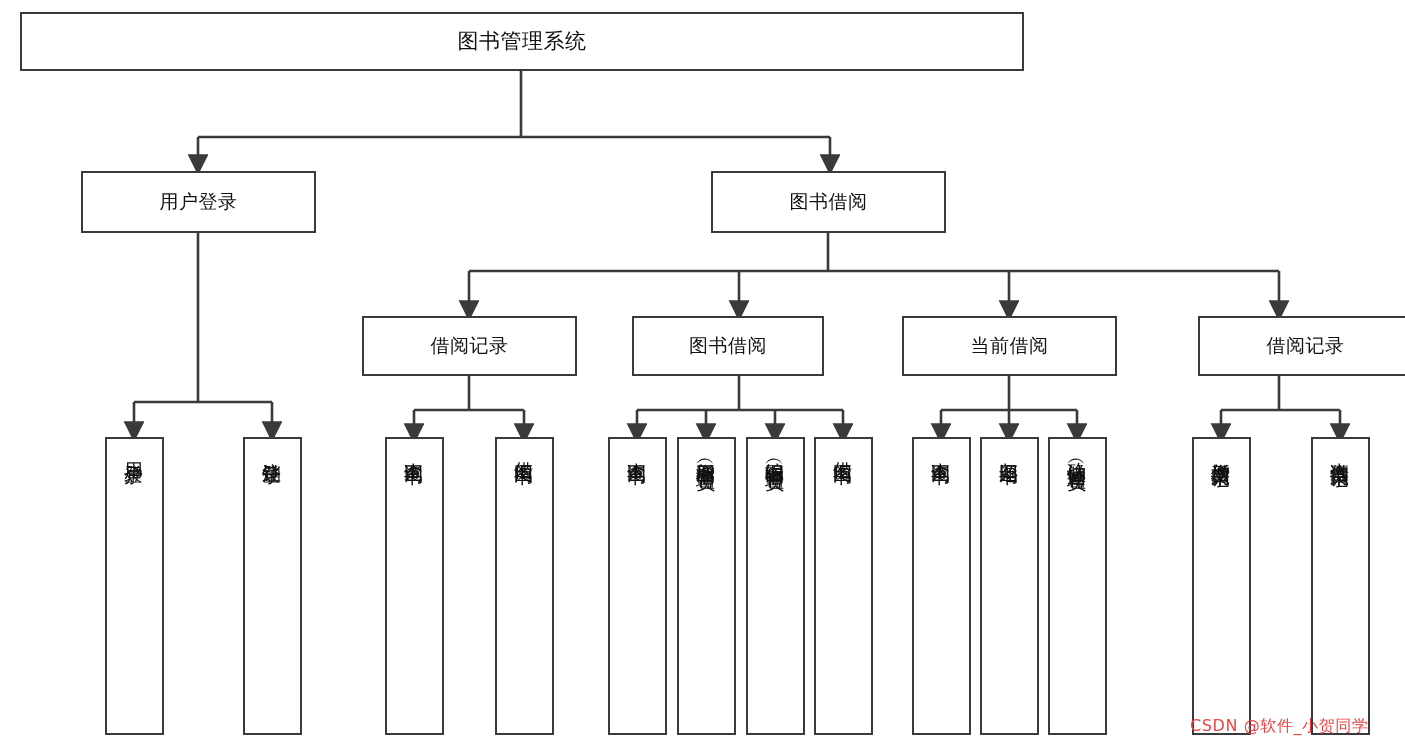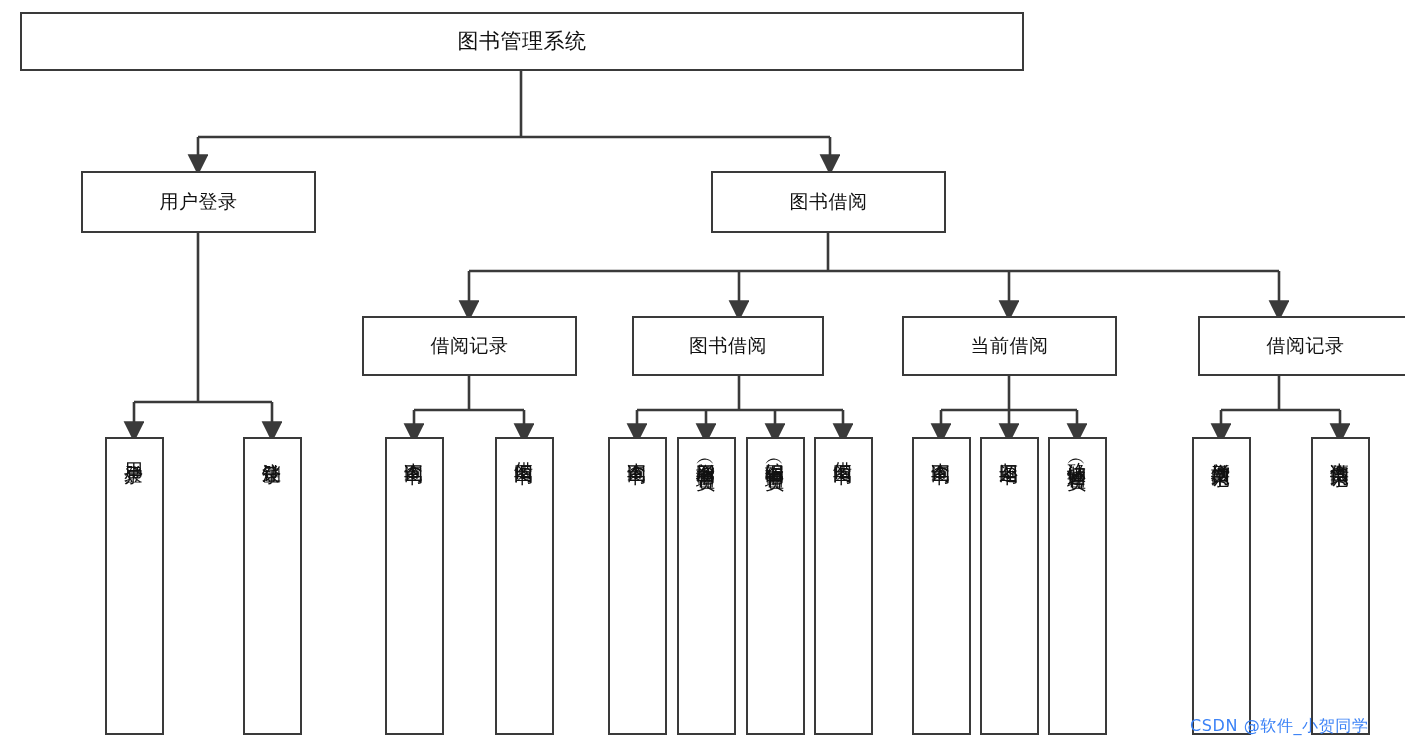--- a/index.html
+++ b/index.html
@@ -58,21 +58,21 @@
     line-height: 1.06;
     letter-spacing: 1.5px;
     white-space: nowrap;
   }
   .title-node .lbl { font-size: 21px; }
   .lvl2 .lbl      { font-size: 19px; }
   .lvl3 .lbl      { font-size: 19px; }
   .leaf .lbl      { font-size: 19px; }
   .watermark {
     position: absolute;
-    color: #3b82f6;
+    color: #ef4444;
     font-size: 16px;
     letter-spacing: 0.6px;
     white-space: nowrap;
     z-index: 5;
     pointer-events: none;
   }
 </style>
 </head>
 <body>
 

